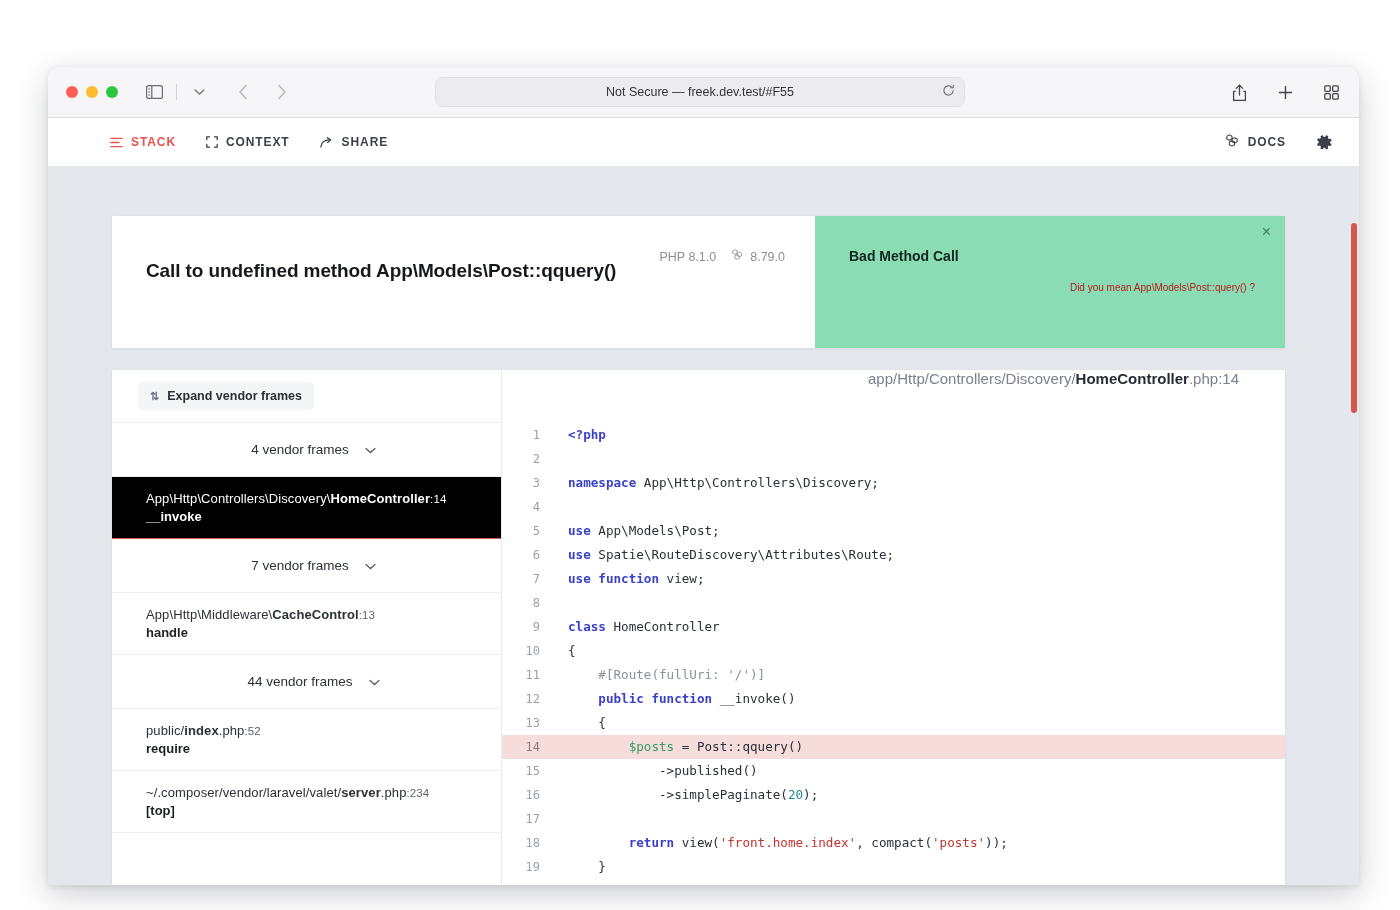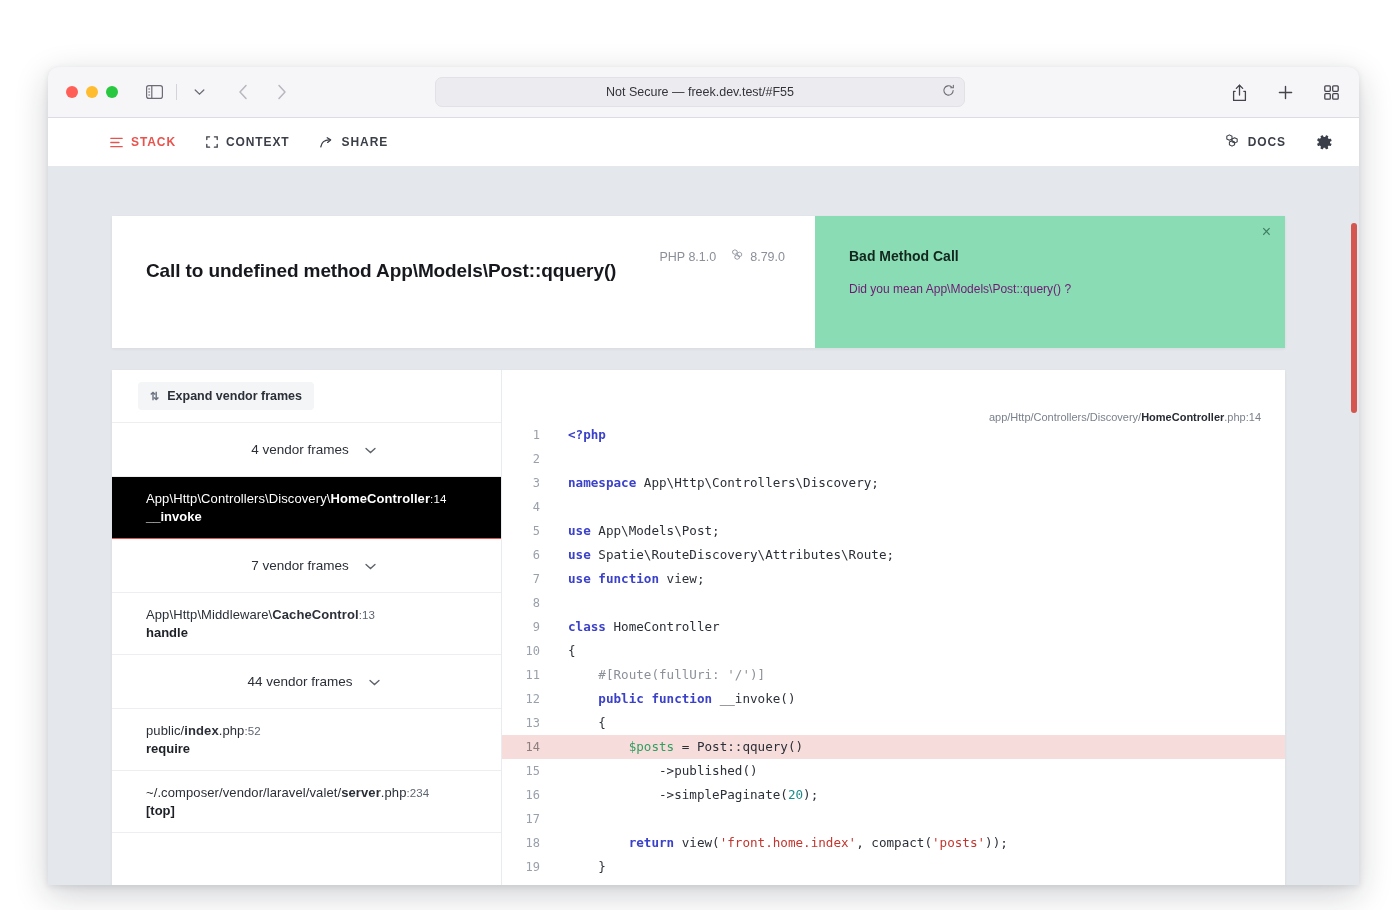--- a/index.html
+++ b/index.html
@@ -142,21 +142,21 @@
   .exc-right {
     flex: 1; background:#8adcb4;
     position:relative;
     padding: 32px 30px 0 34px;
   }
   .sol-close {
     position:absolute; right: 14px; top: 8px;
     font-size: 16px; color:#3f7d62; cursor:pointer; line-height:1;
   }
   .sol-title { font-size: 14px; font-weight: 700; color:#13261d; }
-  .sol-text  { margin-top: 18px; font-size: 12px; color:#701a75; }
+  .sol-text  { margin-top: 18px; font-size: 10px; color:#b91c1c;text-align:right; }
 
   
   .main-panel {
     position:absolute; left: 64px; top: 204px;
     width: 1173px; height: 520px;
     background:#ffffff;
     box-shadow: 0 1px 3px rgba(30,36,50,.07);
     display:flex;
     overflow:hidden;
   }
@@ -207,23 +207,23 @@
     background: #000000;
     border-bottom: 1px solid #e0544d;
   }
   .frame.selected .fpath,
   .frame.selected .fmethod,
   .frame.selected .fpath .lineno { color:#ffffff; }
 
   
   .code-col { flex: 1; position: relative; background:#fff; overflow:hidden; }
   .code-path {
-    height: 53px; display:flex; align-items:flex-end; justify-content:flex-end;
-    padding-right: 24px;
-    font-size: 11px; color:#7a818c;
+    height: 53px; display:flex; align-items:flex-start; justify-content:flex-end;
+    padding-right: 46px;
+    font-size: 15px; color:#7a818c;
   }
   .code-path b { color:#272b33; font-weight:700; }
   .code-path .cl { color:#7a818c; }
 
   .code {
     font-family: "DejaVu Sans Mono", monospace;
     font-size: 12.6px;
     line-height: 24px;
   }
   .cline { display:flex; height: 24px; align-items:center; }

